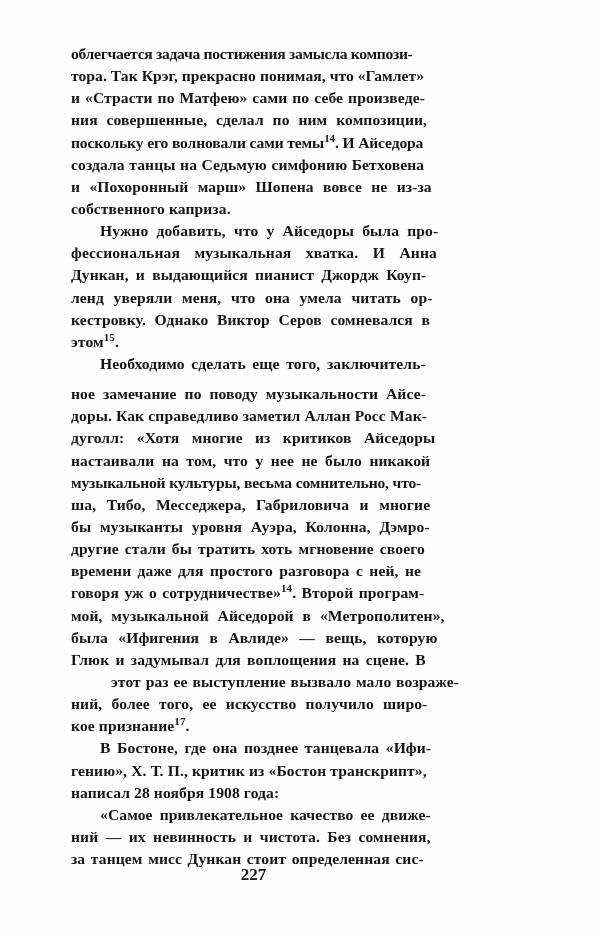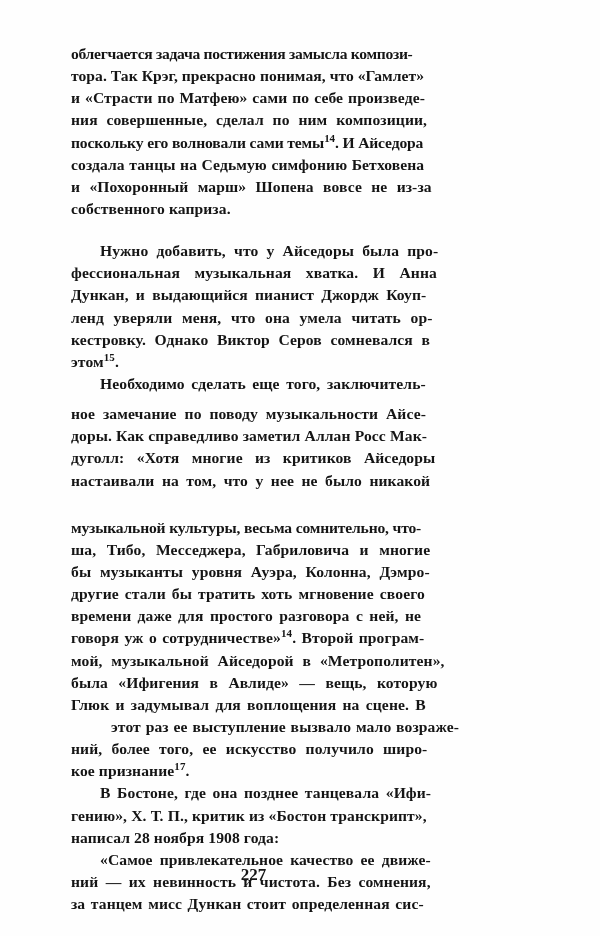--- a/index.html
+++ b/index.html
@@ -63,32 +63,32 @@
 
 <div class="page">
   <span class="line" style="text-align-last: left; letter-spacing: -0.298438px;"><span>облегчается задача постижения замысла компози-</span></span>
   <span class="line" style="text-align-last: left; letter-spacing: 0.047141px;"><span>тора. Так Крэг, прекрасно понимая, что «Гамлет»</span></span>
   <span class="line" style="text-align-last: left; word-spacing: 0.966518px;"><span>и «Страсти по Матфею» сами по себе произведе-</span></span>
   <span class="line" style="text-align-last: left; word-spacing: 4.84687px;"><span>ния совершенные, сделал по ним композиции,</span></span>
   <span class="line" style="text-align-last: left; letter-spacing: -0.137367px;"><span>поскольку его волновали сами темы</span><sup class="fn">14</sup><span>. И Айседора</span></span>
   <span class="line" style="text-align-last: left; word-spacing: 0.503125px;"><span>создала танцы на Седьмую симфонию Бетховена</span></span>
   <span class="line" style="text-align-last: left; word-spacing: 5.31771px;"><span>и «Похоронный марш» Шопена вовсе не из-за</span></span>
   <span class="line last"><span>собственного каприза.</span></span>
-  <span class="line indent" style="text-align-last: left; word-spacing: 4.16146px; margin-top: 20px;"><span>Нужно добавить, что у Айседоры была про-</span></span>
+  <span class="line indent" style="text-align-last: left; word-spacing: 4.16146px;"><span>Нужно добавить, что у Айседоры была про-</span></span>
   <span class="line" style="text-align-last: left; word-spacing: 10.5117px;"><span>фессиональная музыкальная хватка. И Анна</span></span>
   <span class="line" style="text-align-last: left; word-spacing: 3.20312px;"><span>Дункан, и выдающийся пианист Джордж Коуп-</span></span>
   <span class="line" style="text-align-last: left; word-spacing: 5.67188px;"><span>ленд уверяли меня, что она умела читать ор-</span></span>
   <span class="line" style="text-align-last: left; word-spacing: 4.64687px;"><span>кестровку. Однако Виктор Серов сомневался в</span></span>
   <span class="line last"><span>этом</span><sup class="fn">15</sup><span>.</span></span>
   <span class="line indent" style="text-align-last: left; word-spacing: 2.57422px;"><span>Необходимо сделать еще того, заключитель-</span></span>
   <span class="line" style="text-align-last: left; word-spacing: 3.97812px; margin-top: 8px;"><span>ное замечание по поводу музыкальности Айсе-</span></span>
   <span class="line" style="text-align-last: left; word-spacing: 0.0963542px;"><span>доры. Как справедливо заметил Аллан Росс Мак-</span></span>
   <span class="line" style="text-align-last: left; word-spacing: 8.37187px;"><span>дуголл: «Хотя многие из критиков Айседоры</span></span>
   <span class="line" style="text-align-last: left; word-spacing: 3.46484px;"><span>настаивали на том, что у нее не было никакой</span></span>
-  <span class="line" style="text-align-last: left; letter-spacing: -0.17072px; margin-top: 25px;"><span>музыкальной культуры, весьма сомнительно, что-</span></span>
+  <span class="line" style="text-align-last: left; letter-spacing: -0.17072px;"><span>музыкальной культуры, весьма сомнительно, что-</span></span>
   <span class="line" style="text-align-last: left; word-spacing: 6.46875px;"><span>ша, Тибо, Месседжера, Габриловича и многие</span></span>
   <span class="line" style="text-align-last: left; word-spacing: 4.74688px;"><span>бы музыканты уровня Ауэра, Колонна, Дэмро-</span></span>
   <span class="line" style="text-align-last: left; word-spacing: 2.07812px;"><span>другие стали бы тратить хоть мгновение своего</span></span>
   <span class="line" style="text-align-last: left; word-spacing: 2.39509px;"><span>времени даже для простого разговора с ней, не</span></span>
   <span class="line" style="text-align-last: left; word-spacing: 1.4625px;"><span>говоря уж о сотрудничестве»</span><sup class="fn">14</sup><span>. Второй програм-</span></span>
   <span class="line" style="text-align-last: left; word-spacing: 4.84375px;"><span>мой, музыкальной Айседорой в «Метрополитен»,</span></span>
   <span class="line" style="text-align-last: left; word-spacing: 6.39583px;"><span>была «Ифигения в Авлиде» — вещь, которую</span></span>
   <span class="line" style="text-align-last: left; word-spacing: 2.27455px;"><span>Глюк и задумывал для воплощения на сцене. В</span></span>
   <span class="line" style="text-align-last: left; word-spacing: 0.820312px; margin-left: 40px;"><span>этот раз ее выступление вызвало мало возраже-</span></span>
   <span class="line" style="text-align-last: left; word-spacing: 5.27604px;"><span>ний, более того, ее искусство получило широ-</span></span>

